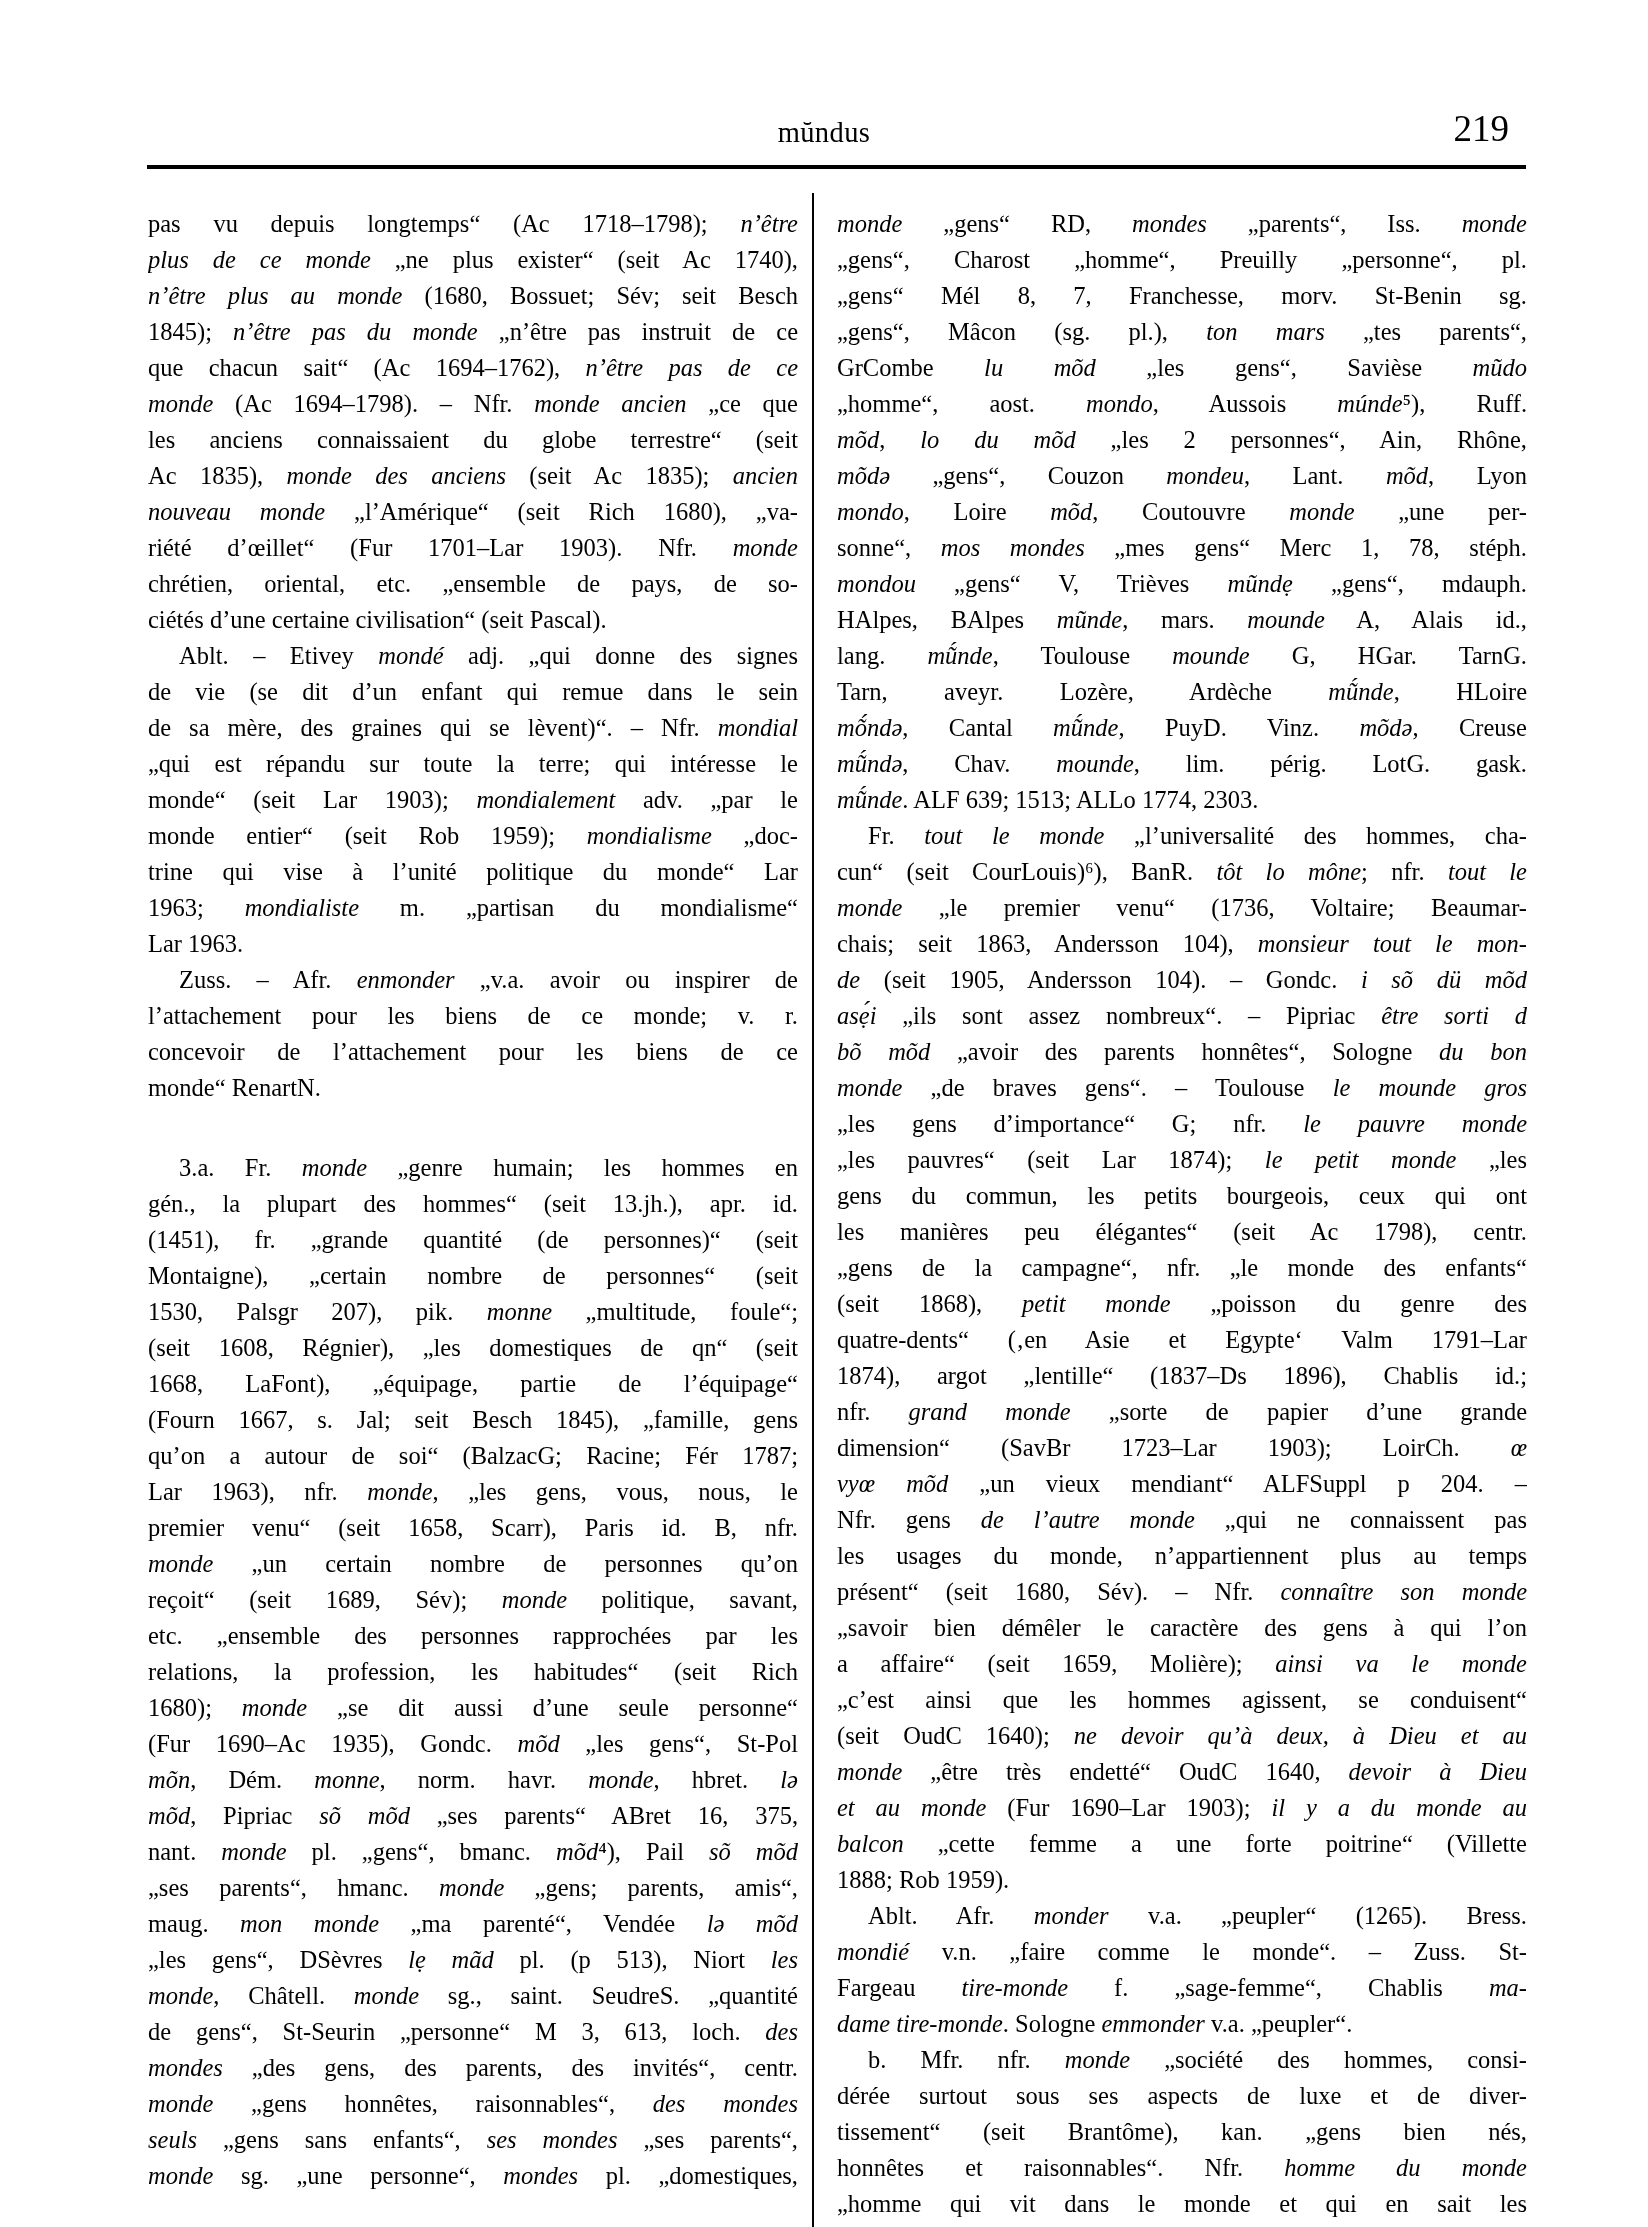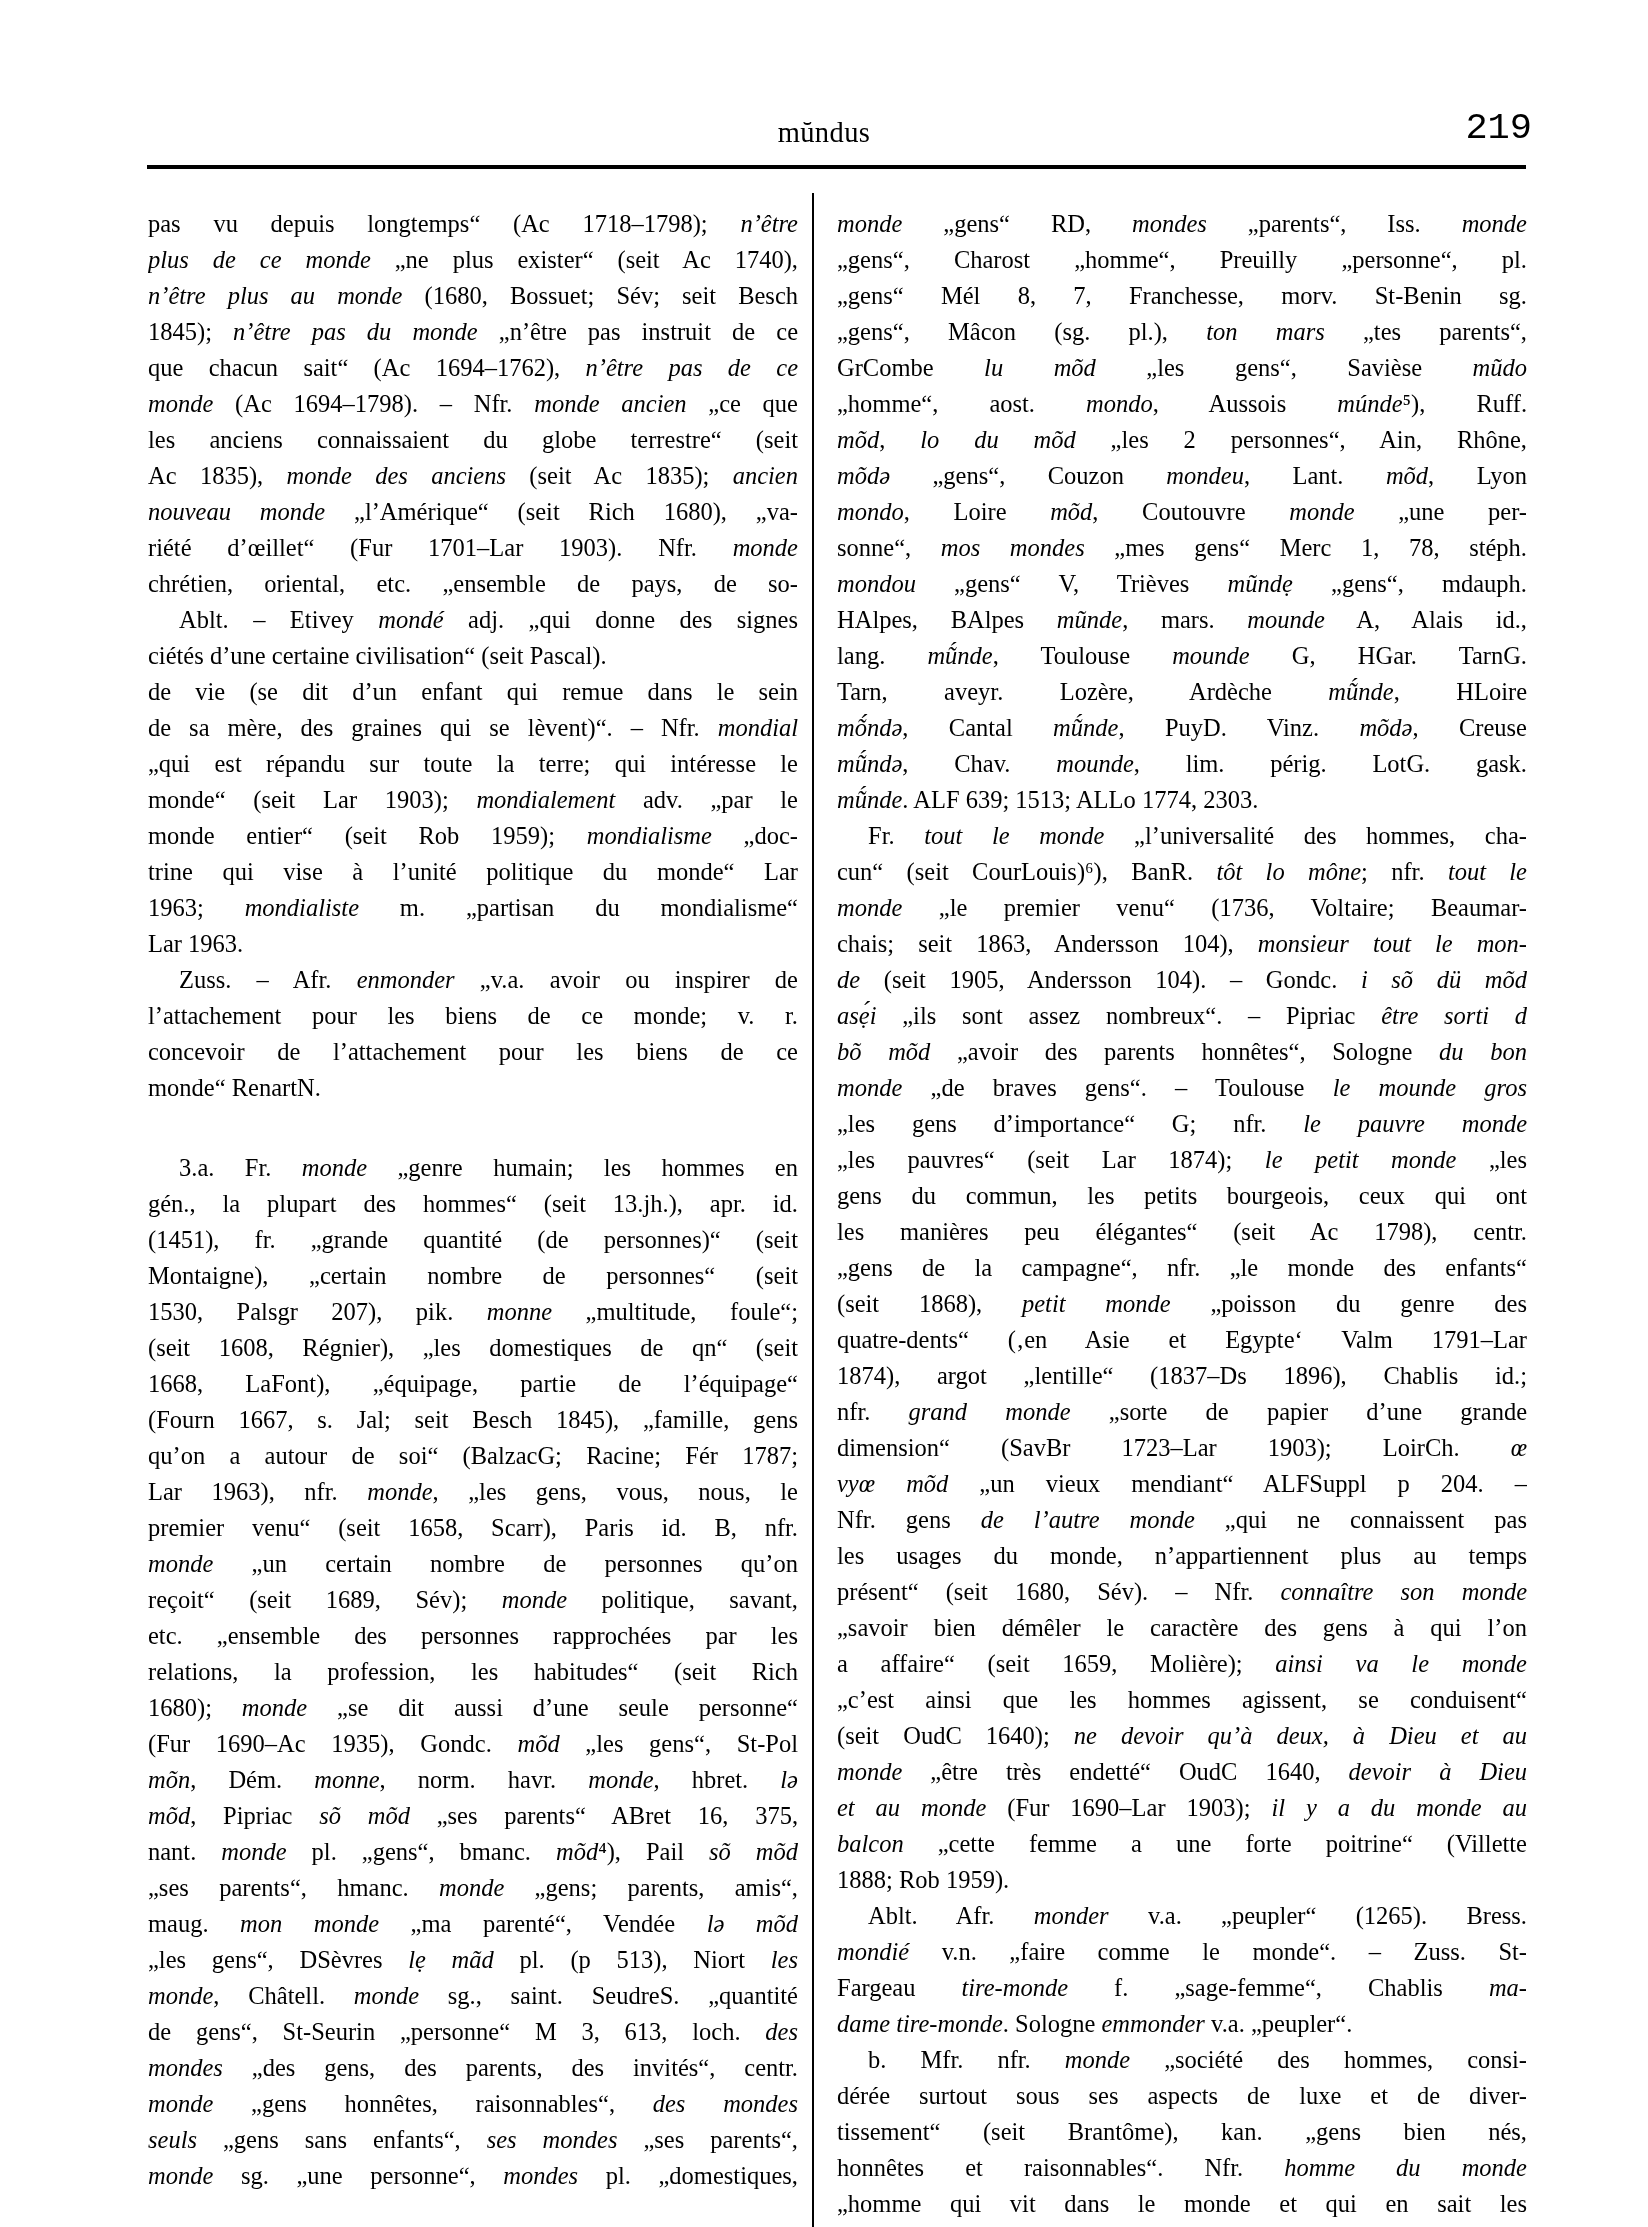--- a/index.html
+++ b/index.html
@@ -10,22 +10,22 @@
     position: relative;
   }
   .page { position: relative; width: 1648px; height: 2473px; background: #ffffff; }
 
   .header-title {
     position: absolute; top: 119px; left: 0; width: 1648px;
     text-align: center; font-size: 28.5px; line-height: 28.5px;
     letter-spacing: 0.4px;
   }
   .page-number {
-    position: absolute; top: 110px; right: 116px;
-    font-size: 37px; line-height: 37px; font-family: Liberation Mono, monospace;
+    position: absolute; top: 110px; right: 139px;
+    font-size: 37px; line-height: 37px;
   }
   .hrule {
     position: absolute; left: 147px; width: 1379px; top: 165px; height: 3.6px;
     background: #000;
   }
   .vrule {
     position: absolute; left: 812px; top: 193px; width: 2.2px; height: 2138px;
     background: #000;
   }
 
@@ -61,22 +61,22 @@
       <div class="line"><i>plus de ce monde</i><span> „ne plus exister“ (seit Ac 1740),</span></div>
       <div class="line"><i>n’être plus au monde</i><span> (1680, Bossuet; Sév; seit Besch</span></div>
       <div class="line"><span>1845); </span><i>n’être pas du monde</i><span> „n’être pas instruit de ce</span></div>
       <div class="line"><span>que chacun sait“ (Ac 1694–1762), </span><i>n’être pas de ce</i></div>
       <div class="line"><i>monde</i><span> (Ac 1694–1798). – Nfr. </span><i>monde ancien</i><span> „ce que</span></div>
       <div class="line"><span>les anciens connaissaient du globe terrestre“ (seit</span></div>
       <div class="line"><span>Ac 1835), </span><i>monde des anciens</i><span> (seit Ac 1835); </span><i>ancien</i></div>
       <div class="line"><i>nouveau monde</i><span> „l’Amérique“ (seit Rich 1680), „va-</span></div>
       <div class="line"><span>riété d’œillet“ (Fur 1701–Lar 1903). Nfr. </span><i>monde</i></div>
       <div class="line"><span>chrétien, oriental, etc. „ensemble de pays, de so-</span></div>
+      <div class="line end"><span>ciétés d’une certaine civilisation“ (seit Pascal).</span></div>
       <div class="line indent"><span>Ablt. – Etivey </span><i>mondé</i><span> adj. „qui donne des signes</span></div>
-      <div class="line end"><span>ciétés d’une certaine civilisation“ (seit Pascal).</span></div>
       <div class="line"><span>de vie (se dit d’un enfant qui remue dans le sein</span></div>
       <div class="line"><span>de sa mère, des graines qui se lèvent)“. – Nfr. </span><i>mondial</i></div>
       <div class="line"><span>„qui est répandu sur toute la terre; qui intéresse le</span></div>
       <div class="line"><span>monde“ (seit Lar 1903); </span><i>mondialement</i><span> adv. „par le</span></div>
       <div class="line"><span>monde entier“ (seit Rob 1959); </span><i>mondialisme</i><span> „doc-</span></div>
       <div class="line"><span>trine qui vise à l’unité politique du monde“ Lar</span></div>
       <div class="line"><span>1963; </span><i>mondialiste</i><span> m. „partisan du mondialisme“</span></div>
       <div class="line end"><span>Lar 1963.</span></div>
       <div class="line indent"><span>Zuss. – Afr. </span><i>enmonder</i><span> „v.a. avoir ou inspirer de</span></div>
       <div class="line"><span>l’attachement pour les biens de ce monde; v. r.</span></div>

